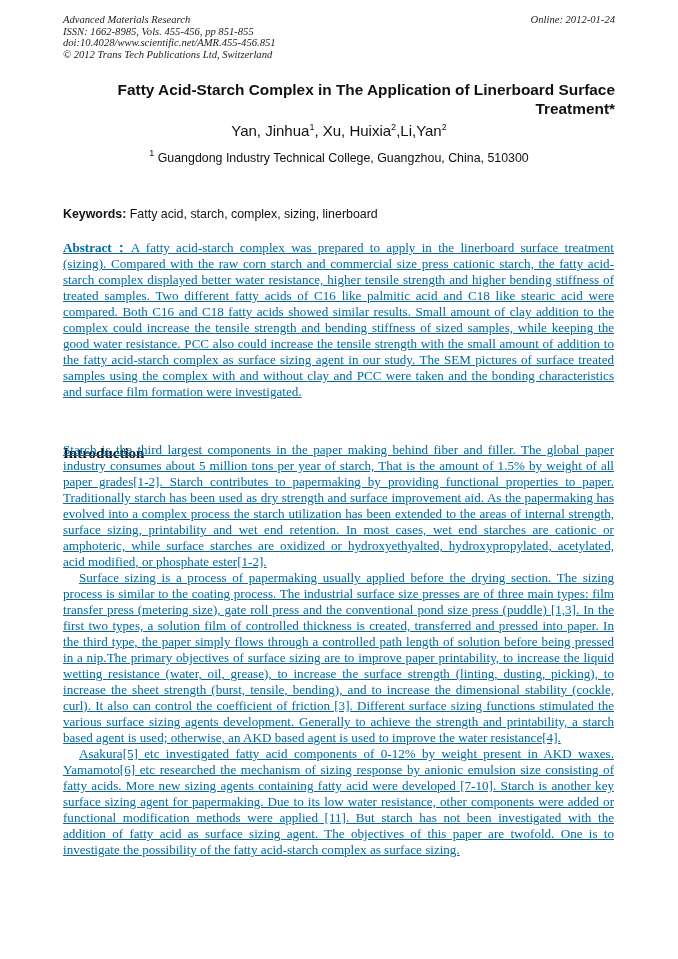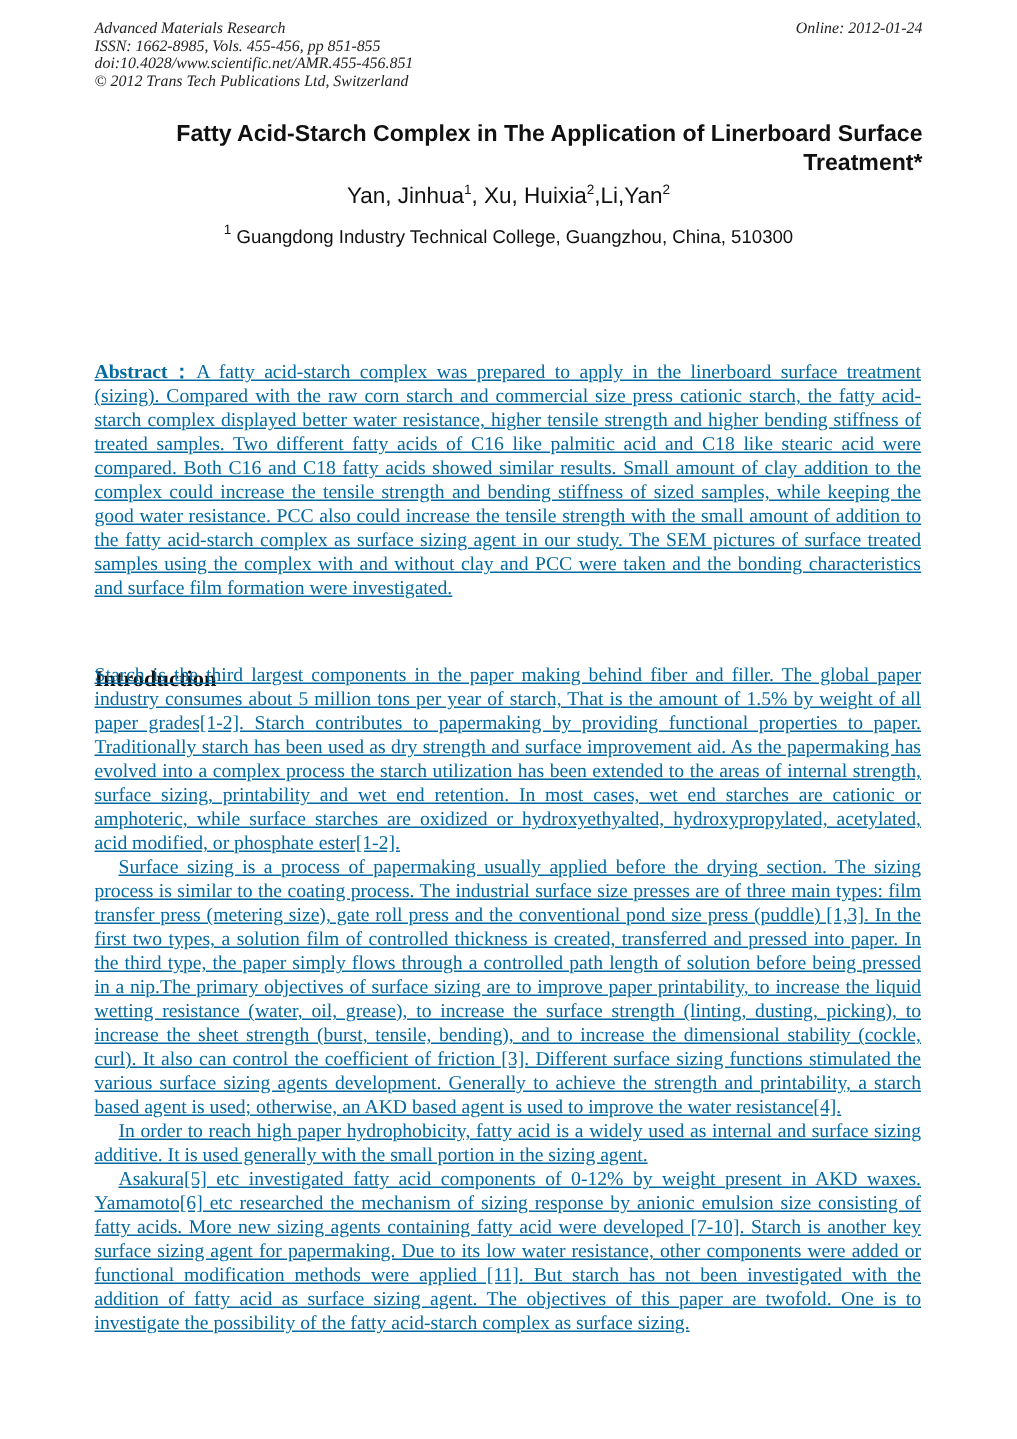--- a/index.html
+++ b/index.html
@@ -46,25 +46,25 @@
     <div>© 2012 Trans Tech Publications Ltd, Switzerland</div>
     <div class="online">Online: 2012-01-24</div>
   </div>
 
   <div class="title">Fatty Acid-Starch Complex in The Application of Linerboard Surface Treatment*</div>
 
   <div class="authors"><span>Yan, Jinhua</span><sup>1</sup><span>, </span><span>Xu,  Huixia</span><sup>2</sup><span>,</span><span>Li,Yan</span><sup>2</sup></div>
 
   <div class="affil affil1"><sup>1</sup><span> Guangdong Industry Technical College, Guangzhou, China, 510300</span></div>
 
+  <div class="keywords"><b>Keywords:</b><span> Fatty acid, starch, complex, sizing, linerboard</span></div>
 
   <div class="abstract body-text"><b>Abstract：</b><span>A fatty acid-starch complex was prepared to apply in the linerboard surface treatment (sizing). Compared with the raw corn starch and commercial size press cationic starch, the fatty acid-starch complex displayed better water resistance, higher tensile strength and higher bending stiffness of treated samples. Two different fatty acids of C16 like palmitic acid and C18 like stearic acid were compared. Both C16 and C18 fatty acids showed similar results. Small amount of clay addition to the complex could increase the tensile strength and bending stiffness of sized samples, while keeping the good water resistance. PCC also could increase the tensile strength with the small amount of addition to the fatty acid-starch complex as surface sizing agent in our study. The SEM pictures of surface treated samples using the complex with and without clay and PCC were taken and the bonding characteristics and surface film formation were investigated.</span></div>
 
   <div class="intro-heading">Introduction</div>
 
   <div class="intro body-text">
     <p>Starch is the third largest components in the paper making behind fiber and filler. The global paper industry consumes about 5 million tons per year of starch, That is the amount of 1.5% by weight of all paper grades[1-2]. Starch contributes to papermaking by providing functional properties to paper. Traditionally starch has been used as dry strength and surface improvement aid. As the papermaking has evolved into a complex process the starch utilization has been extended to the areas of internal strength, surface sizing, printability and wet end retention. In most cases, wet end starches are cationic or amphoteric, while surface starches are oxidized or hydroxyethyalted, hydroxypropylated, acetylated, acid modified, or phosphate ester[1-2].</p>
     <p class="indent">Surface sizing is a process of papermaking usually applied before the drying section. The sizing process is similar to the coating process. The industrial surface size presses are of three main types: film transfer press (metering size), gate roll press and the conventional pond size press (puddle) [1,3]. In the first two types, a solution film of controlled thickness is created, transferred and pressed into paper. In the third type, the paper simply flows through a controlled path length of solution before being pressed in a nip.The primary objectives of surface sizing are to improve paper printability, to increase the liquid wetting resistance (water, oil, grease), to increase the surface strength (linting, dusting, picking), to increase the sheet strength (burst, tensile, bending), and to increase the dimensional stability (cockle, curl). It also can control the coefficient of friction [3]. Different surface sizing functions stimulated the various surface sizing agents development. Generally to achieve the strength and printability, a starch based agent is used; otherwise, an AKD based agent is used to improve the water resistance[4].</p>
-    <p class="indent">In order to reach high paper hydrophobicity, fatty acid is a widely used as internal and surface sizing additive. It is used generally with the small portion in the sizing agent.</p>
     <p class="indent">Asakura[5] etc    investigated fatty acid components of 0-12% by weight present in AKD waxes. Yamamoto[6] etc researched the mechanism of sizing response by anionic emulsion size consisting of fatty acids. More new sizing agents containing fatty acid were developed [7-10]. Starch is another key surface sizing agent for papermaking. Due to its low water resistance, other components were added or functional modification methods were applied [11]. But starch has not been investigated with the addition of fatty acid as surface sizing agent. The objectives of this paper are twofold. One is to investigate the possibility of the fatty acid-starch complex as surface sizing.</p>
   </div>
 
 </div>
 
 </body></html>

